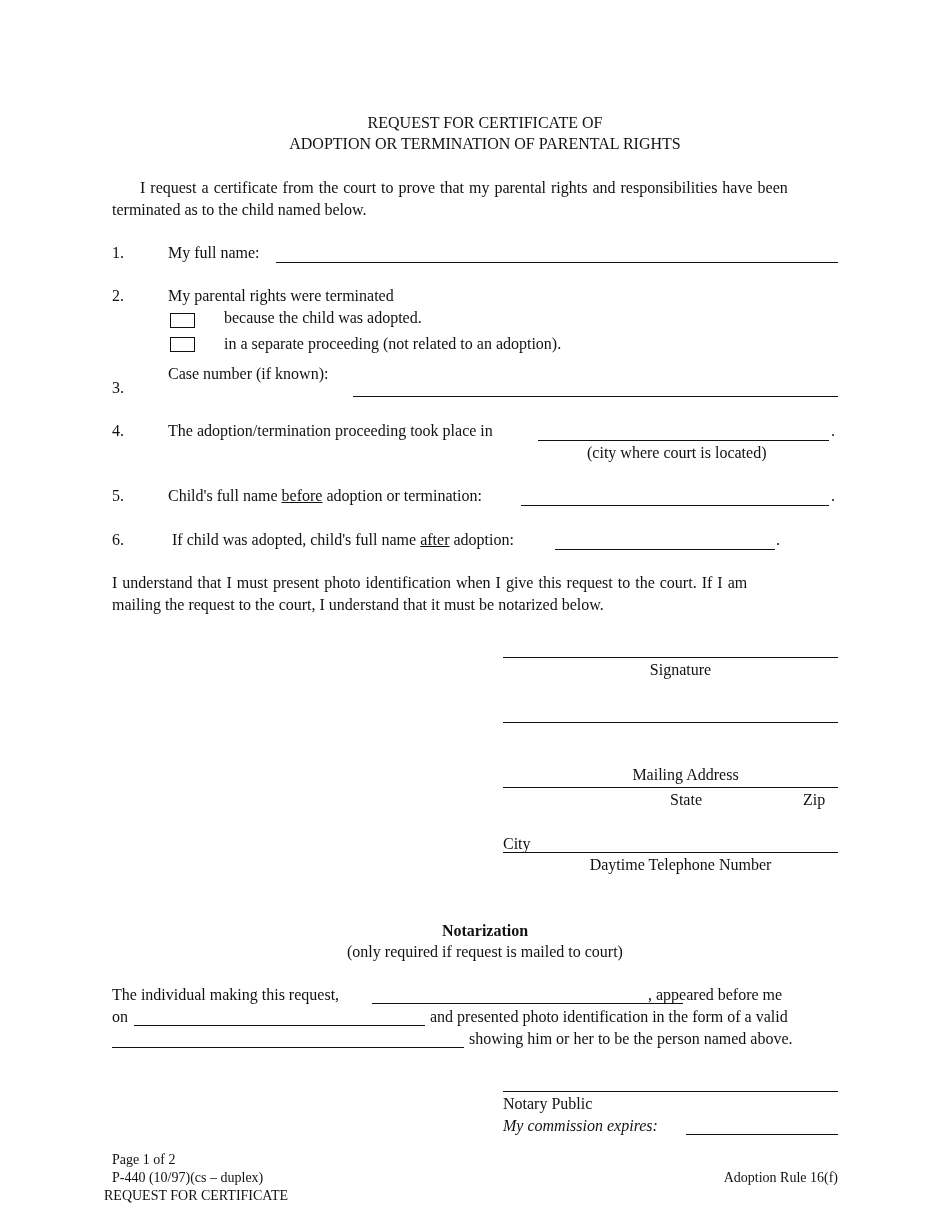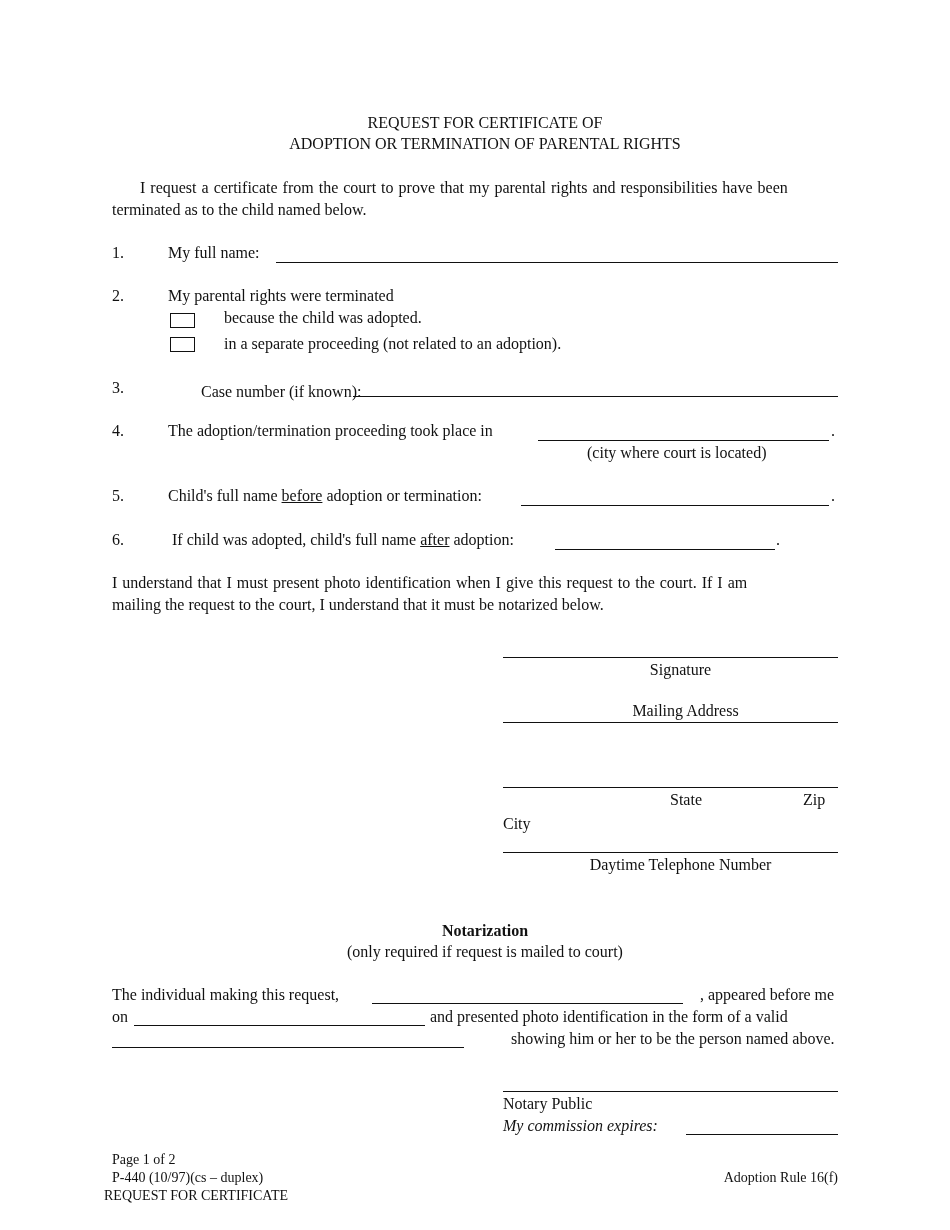--- a/index.html
+++ b/index.html
@@ -35,21 +35,21 @@
   <div class="abs" style="left:112px;top:286px;">2.</div>
   <div class="abs" style="left:168px;top:286px;">My parental rights were terminated</div>
   <div class="box" style="left:170px;top:313px;"></div>
   <div class="abs" style="left:224px;top:308px;">because the child was adopted.</div>
   <div class="box" style="left:170px;top:337px;"></div>
   <div class="abs" style="left:224px;top:334px;">in a separate proceeding (not related to an adoption).</div>
 </div>
 
 <div>
   <div class="abs" style="left:112px;top:378px;">3.</div>
-  <div class="abs" style="left:168px;top:382px;margin-left:33px;">Case number (if known):</div>
+  <div class="abs" style="left:168px;top:364px;">Case number (if known):</div>
   <input class="field" style="left: 353px; top: 377px; width: 485px;" value="">
   <div class="line" style="left:353px;width:485px;top:396px;"></div>
 </div>
 
 <div>
   <div class="abs" style="left:112px;top:421px;">4.</div>
   <div class="abs" style="left:168px;top:421px;">The adoption/termination proceeding took place in</div>
   <input class="field" style="left: 538px; top: 420px; width: 291px;" value="">
   <div class="line" style="left:538px;width:291px;top:440px;"></div>
   <div class="abs" style="left:831px;top:421px;">.</div>
@@ -75,50 +75,50 @@
 <div class="abs" style="left:112px;top:573px;word-spacing:1px;">I understand that I must present photo identification when I give this request to the court.  If I am</div>
 <div class="abs" style="left:112px;top:595px;">mailing the request to the court, I understand that it must be notarized below.</div>
 
 <div>
   <input class="field" style="left: 503px; top: 637px; width: 335px;">
   <div class="line" style="left:503px;width:335px;top:657px;"></div>
   <div class="abs ctr" style="left:503px;width:335px;top:660px;">Signature</div>
 
   <input class="field" style="left: 503px; top: 702px; width: 335px;">
   <div class="line" style="left:503px;width:335px;top:722px;"></div>
-  <div class="abs ctr" style="left:508px;width:335px;top:701px;font-family:Liberation Serif, serif;">Mailing Address</div>
+  <div class="abs ctr" style="left:508px;width:335px;top:765px;font-family:Liberation Serif, serif;">Mailing Address</div>
 
   <input class="field" style="left: 503px; top: 767px; width: 335px;">
   <div class="line" style="left:503px;width:335px;top:787px;"></div>
-  <div class="abs" style="left:503px;top:814px;text-align:center;">City</div>
+  <div class="abs" style="left:503px;top:834px;text-align:center;">City</div>
   <div class="abs" style="left:670px;top:790px;">State</div>
   <div class="abs" style="left:803px;top:790px;">Zip</div>
 
   <input class="field" style="left: 503px; top: 832px; width: 335px;">
   <div class="line" style="left:503px;width:335px;top:852px;"></div>
   <div class="abs ctr" style="left:503px;width:335px;top:855px;">Daytime Telephone Number</div>
 </div>
 
 <div>
   <div class="abs ctr" style="left:0;width:950px;top:921px;font-weight:bold;">Notarization</div>
   <div class="abs ctr" style="left:0;width:950px;top:942px;">(only required if request is mailed to court)</div>
 
   <div class="abs" style="left:112px;top:985px;">The individual making this request,</div>
   <input class="field" style="left: 372px; top: 984px; width: 311px;">
   <div class="line" style="left:372px;width:311px;top:1003px;"></div>
-  <div class="abs" style="left:700px;top:985px;">, appeared before me</div>
+  <div class="abs" style="left:648px;top:985px;">, appeared before me</div>
 
   <div class="abs" style="left:112px;top:1007px;">on</div>
   <input class="field" style="left: 134px; top: 1006px; width: 291px;">
   <div class="line" style="left:134px;width:291px;top:1025px;"></div>
   <div class="abs" style="left:430px;top:1007px;">and presented photo identification in the form of a valid</div>
 
   <input class="field" style="left: 112px; top: 1028px; width: 352px;">
   <div class="line" style="left:112px;width:352px;top:1047px;"></div>
-  <div class="abs" style="left:469px;top:1029px;margin-left:42px;">showing him or her to be the person named above.</div>
+  <div class="abs" style="left:469px;top:1029px;">showing him or her to be the person named above.</div>
 
   <input class="field" style="left: 503px; top: 1071px; width: 335px;">
   <div class="line" style="left:503px;width:335px;top:1091px;"></div>
   <div class="abs" style="left:503px;top:1094px;">Notary Public</div>
   <div class="abs" style="left:503px;top:1116px;font-style:italic;">My commission expires:</div>
   <input class="field" style="left: 686px; top: 1115px; width: 152px;">
   <div class="line" style="left:686px;width:152px;top:1134px;"></div>
 </div>
 
 <div style="font-size:14px;">

